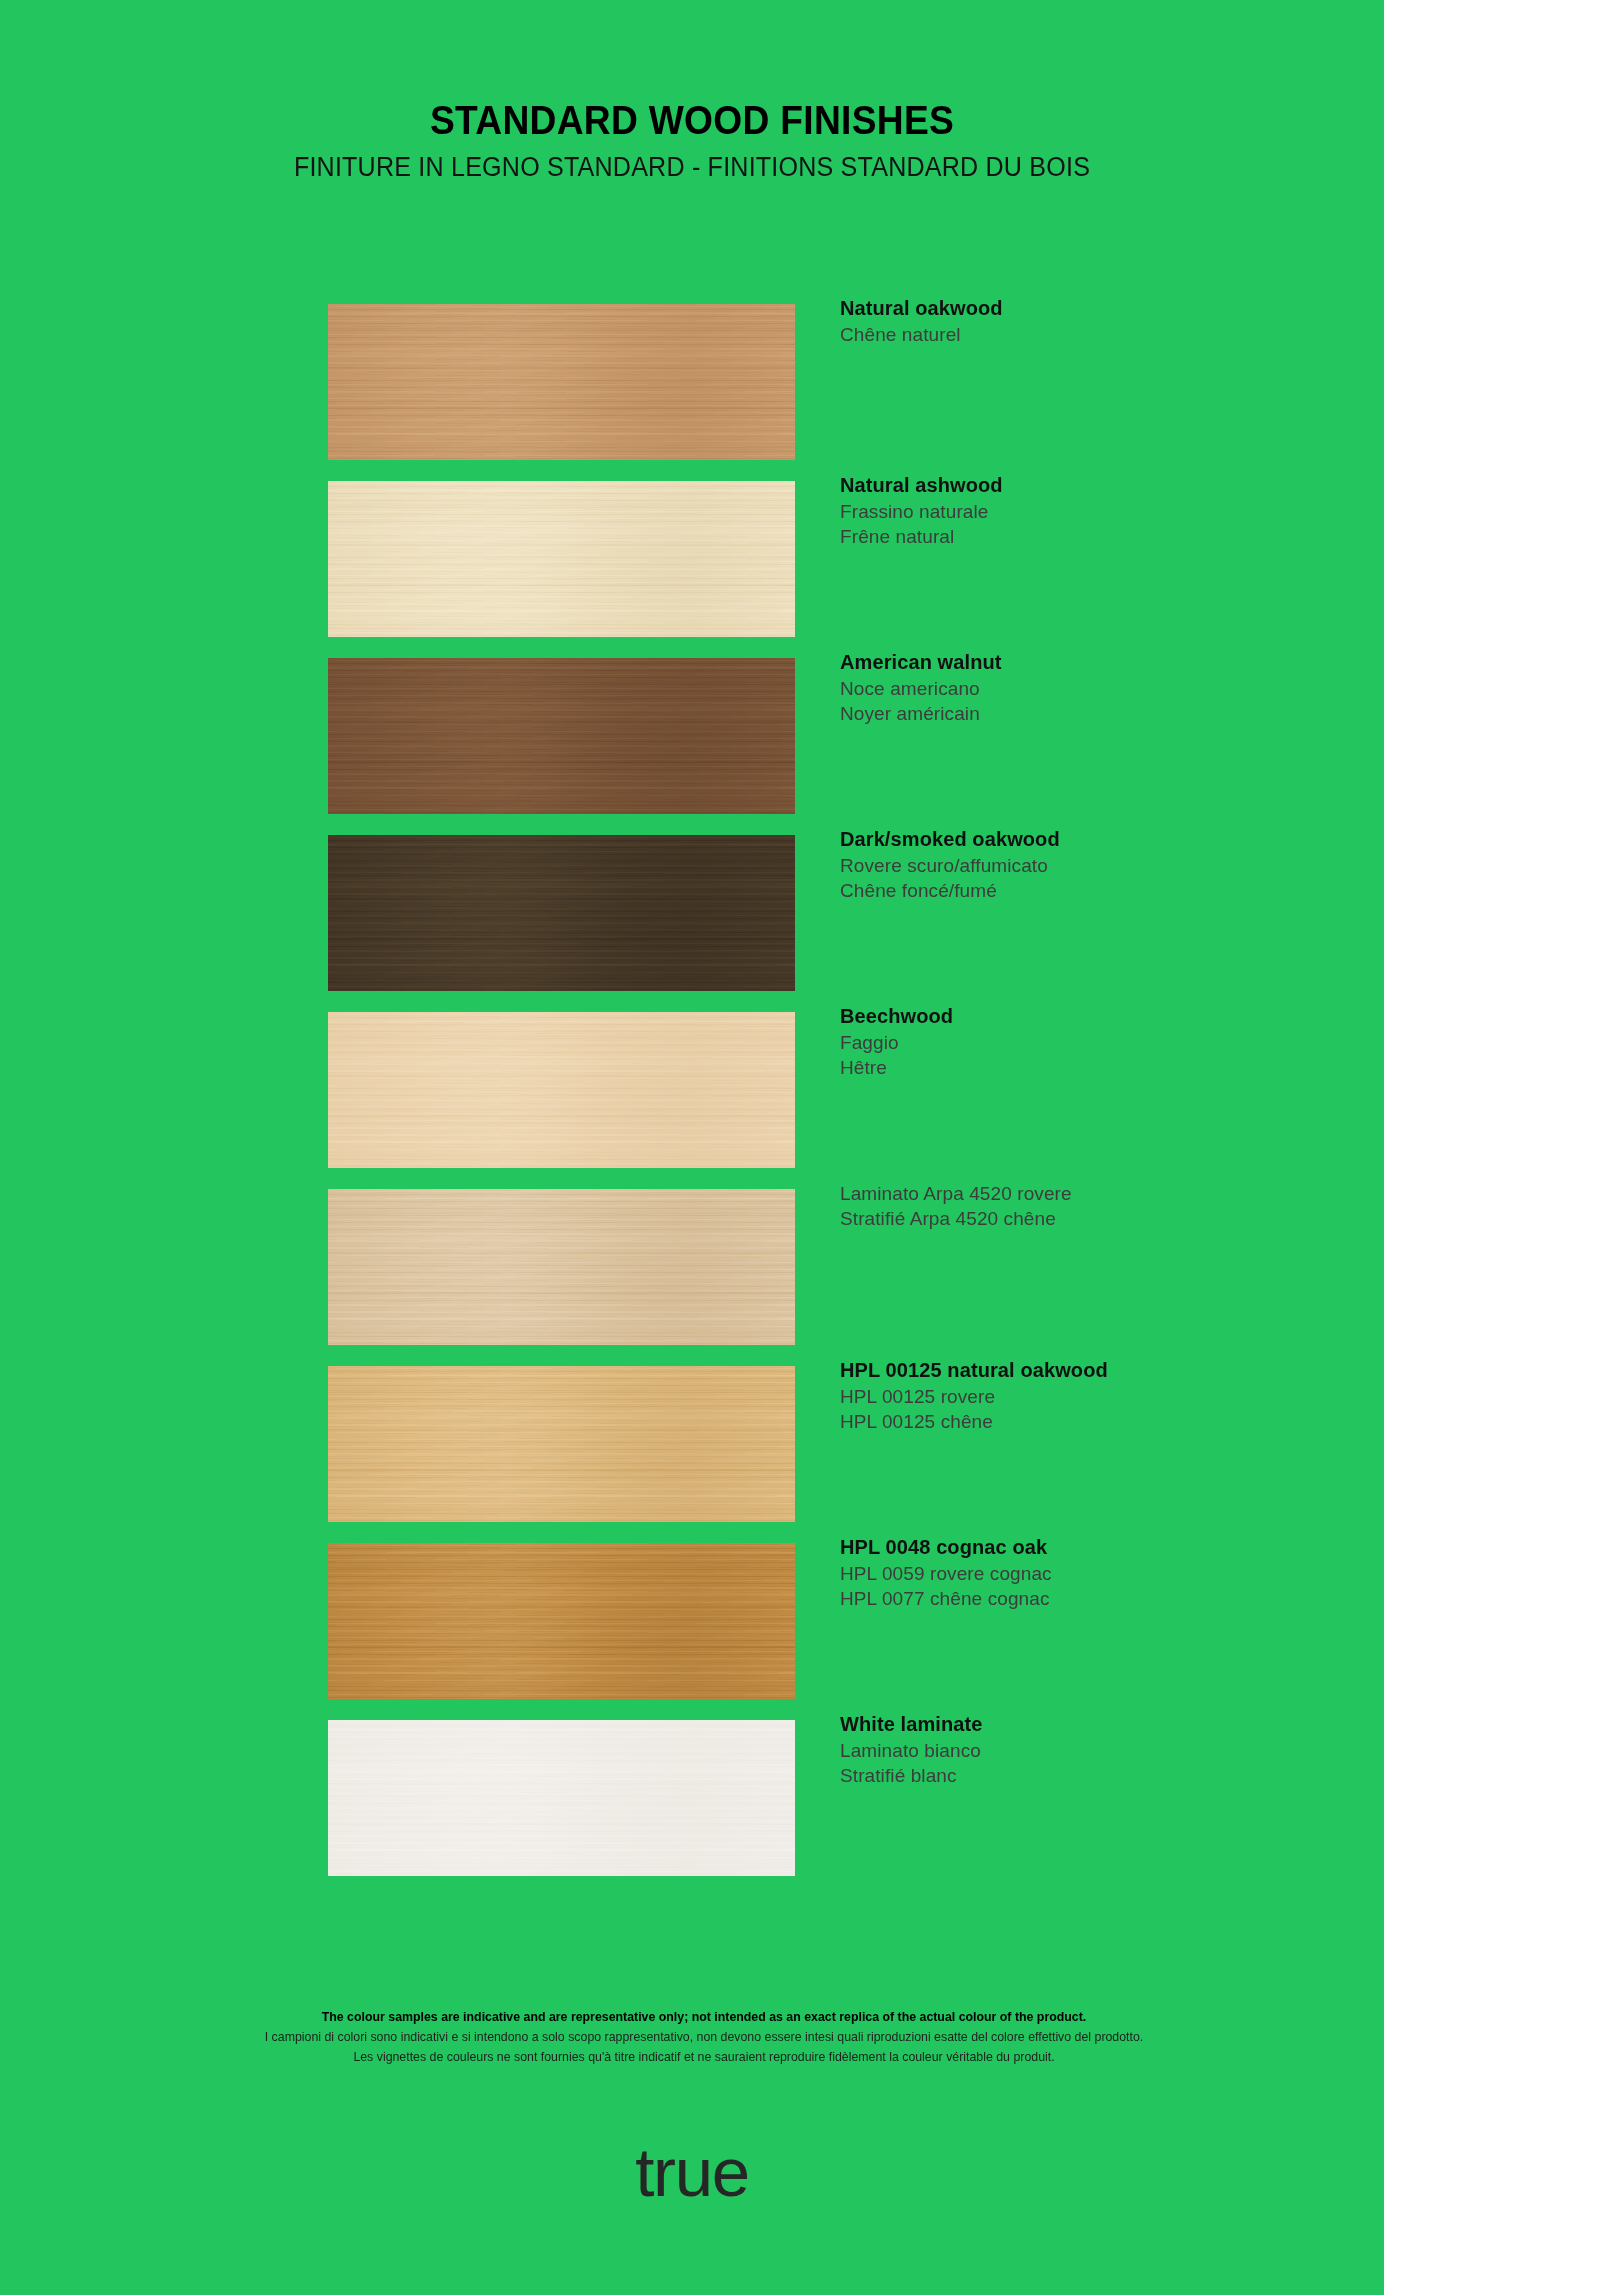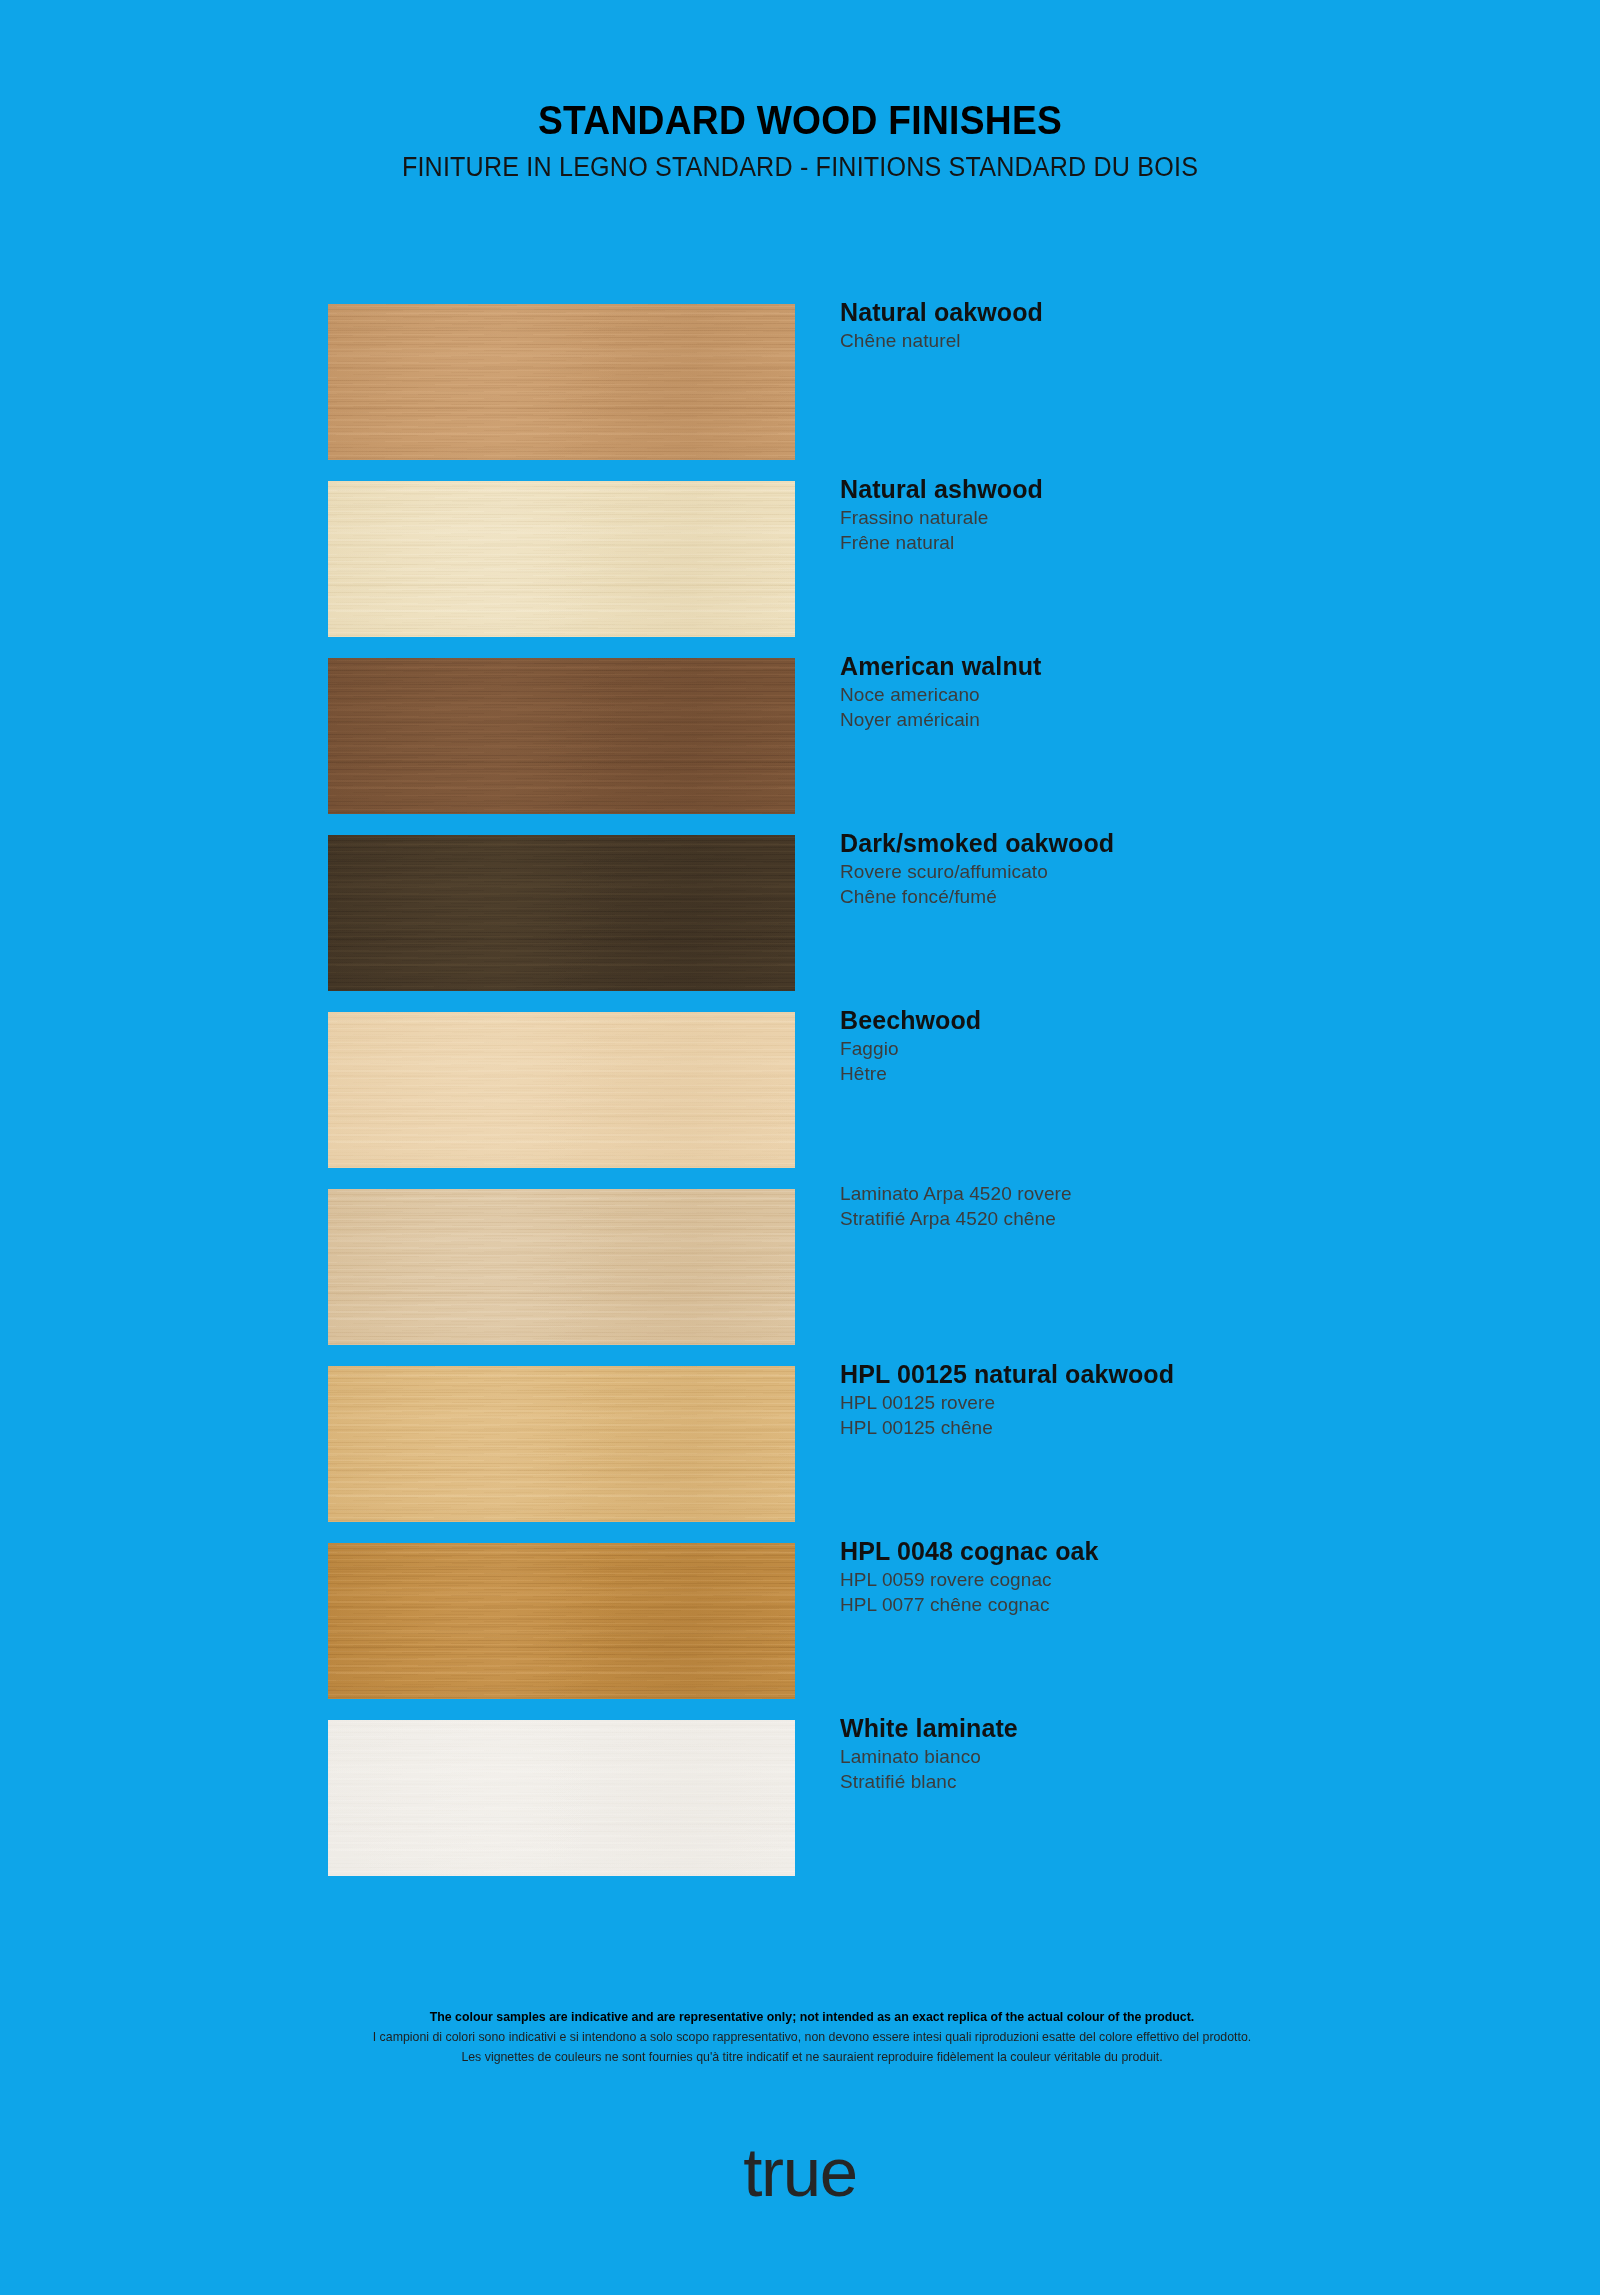--- a/index.html
+++ b/index.html
@@ -7,23 +7,23 @@
   html, body {
     width: 1623px;
     height: 2295px;
     background: #ffffff;
     font-family: "Liberation Sans", sans-serif;
     -webkit-font-smoothing: antialiased;
   }
 
   .page {
     position: relative;
-    width: 1600px;
+    width: 1384px;
     height: 2295px;
-    background: #0ea5e9;
+    background: #22c55e;
     overflow: hidden;
   }
 
   
   .header {
     position: absolute;
     top: 97px;
     left: 0;
     width: 100%;
     text-align: center;
@@ -75,21 +75,21 @@
     inset: 0;
   }
 
   .labels {
     position: absolute;
     left: 840px;
     top: -7.8px;
     width: 650px;
   }
   .label-en {
-    font-size: 25px;
+    font-size: 20px;
     font-weight: 700;
     color: #111111;
     line-height: 1.28;
     letter-spacing: 0.1px;
   }
   .label-it,
   .label-fr {
     font-size: 19px;
     font-weight: 400;
     color: #3c3c3c;

